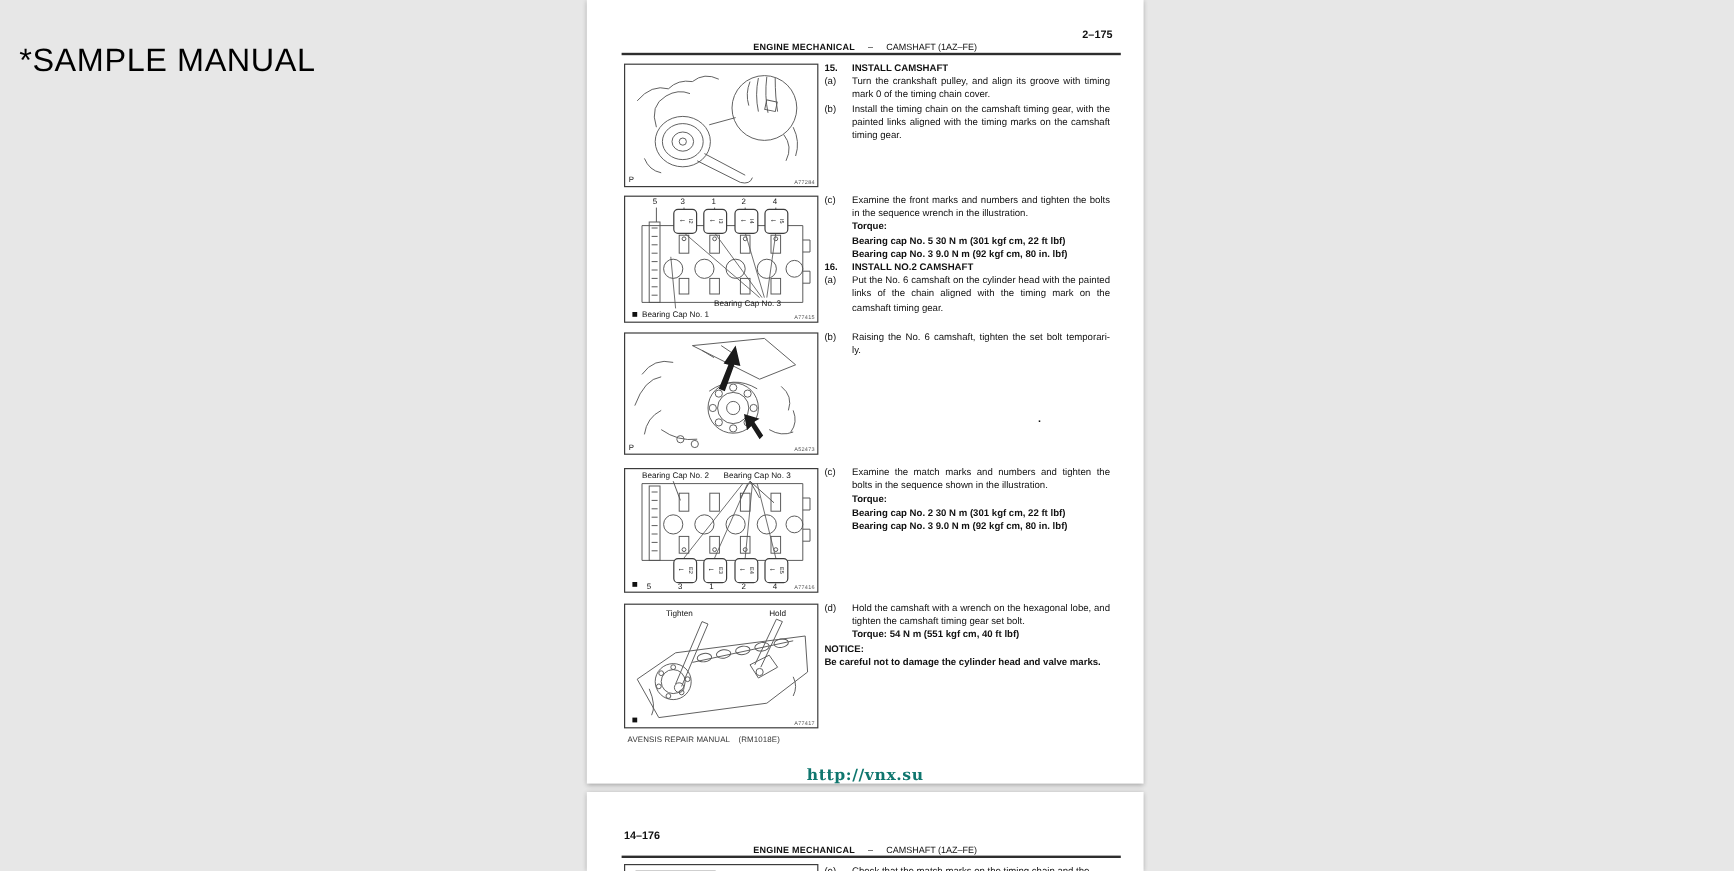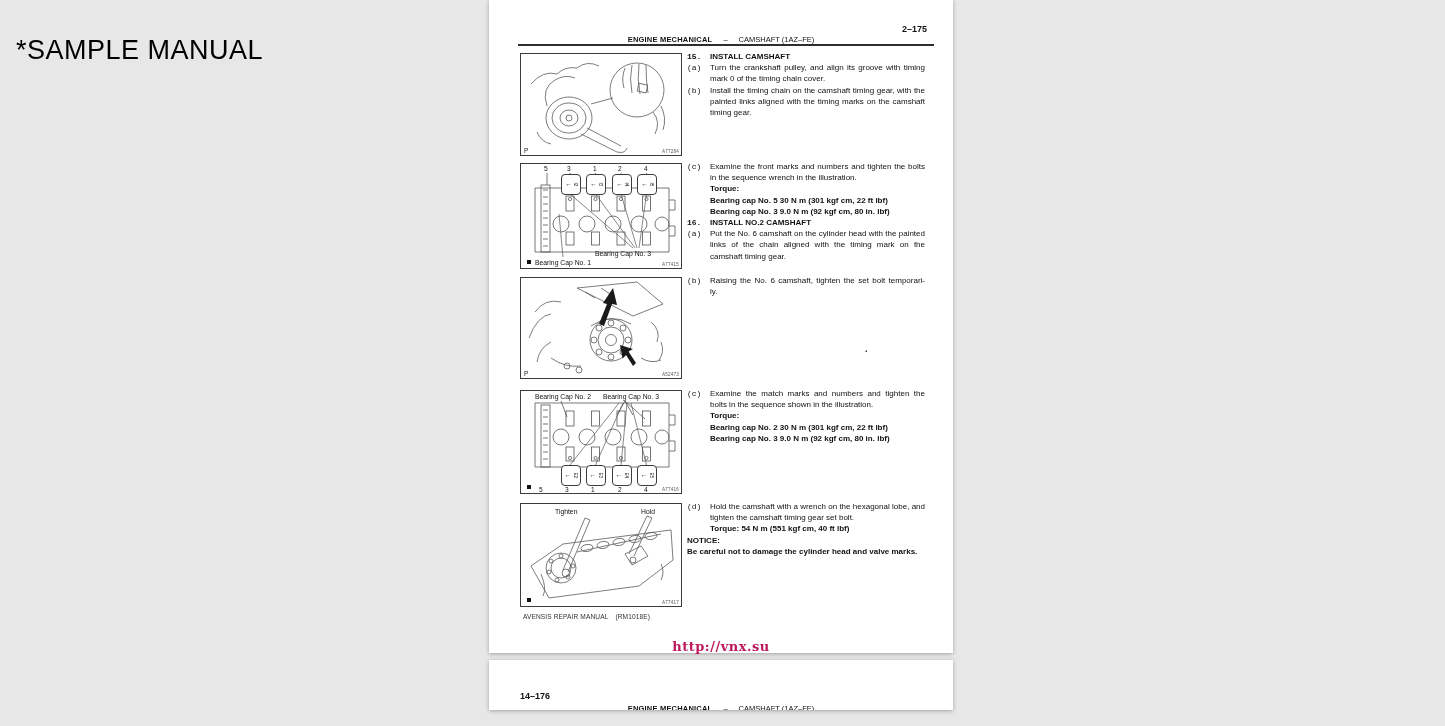--- a/index.html
+++ b/index.html
@@ -10,21 +10,21 @@
   }
   .sample-label{
     position:absolute;left:16px;top:12px;
     font-size:27px;letter-spacing:.5px;color:#000;margin-top:23px;
   }
   .page{
     position:absolute;left:489px;width:464px;background:#fff;
     box-shadow:0 1px 4px rgba(0,0,0,.30);
   }
   #page1{top:0;height:653px;}
-  #page2{top:660px;height:50px;overflow:hidden;}
+  #page2{top:660px;height:66px;overflow:hidden;}
   .pagenum{position:absolute;font-weight:bold;font-size:9px;color:#111;}
   .pagenum.right{right:26px;top:24px;}
   .pagenum.left{left:31px;top:31px;}
   .hdr{position:absolute;left:0;width:100%;text-align:center;font-size:7.5px;color:#111;white-space:nowrap;}
   .hdr .sec{font-weight:bold;letter-spacing:.2px;}
   .hdr .dash{margin:0 11px;}
   .rule{position:absolute;left:29px;right:19px;border-top:2px solid #2e2e2e;height:0;}
   
   .fig{position:absolute;left:31px;width:160px;border:1px solid #3c3c3c;background:#fff;}
   .fig svg{position:absolute;left:0;top:0;width:100%;height:100%;}
@@ -35,31 +35,31 @@
   .fignum{position:absolute;font-size:6.6px;color:#111;}
   .callout{
     position:absolute;width:18px;height:19px;border:1px solid #3c3c3c;border-radius:4px;
     display:flex;align-items:center;justify-content:center;gap:1px;background:#fff;
   }
   .callout .arr{font-size:6.5px;line-height:1;}
   .callout .ct{font-size:4.6px;line-height:1;transform:rotate(90deg);}
   
   .txt{position:absolute;left:198px;width:238px;font-size:8px;line-height:11.2px;color:#111;}
   .item{position:relative;padding-left:23px;}
-  .item .lbl{position:absolute;left:0;top:0;font-family:Liberation Mono, monospace;}
+  .item .lbl{position:absolute;left:0;top:0;}
   .just{text-align:justify;}
   .stretch{text-align:justify;text-align-last:justify;}
   .b{font-weight:bold;}
   .torq{padding-left:23px;font-weight:bold;white-space:nowrap;}
   .stray-dot{position:absolute;left:376px;top:344px;font-size:9px;font-weight:bold;}
   .footer{position:absolute;left:34px;top:613px;font-size:6.6px;color:#333;letter-spacing:.1px;}
   .footer .code{margin-left:7px;}
   .watermark{
     position:absolute;top:639px;left:489px;width:464px;text-align:center;
-    font-family:"DejaVu Serif", serif;font-weight:bold;font-size:13px;color:#be185d;
+    font-family:"DejaVu Serif", serif;font-weight:bold;font-size:13px;color:#0f766e;
     letter-spacing:.5px;z-index:5;
   }
 </style>
 </head>
 <body>
 
 <div class="sample-label">*SAMPLE MANUAL</div>
 
 <div class="page" id="page1">
   <div class="pagenum right">2–175</div>

